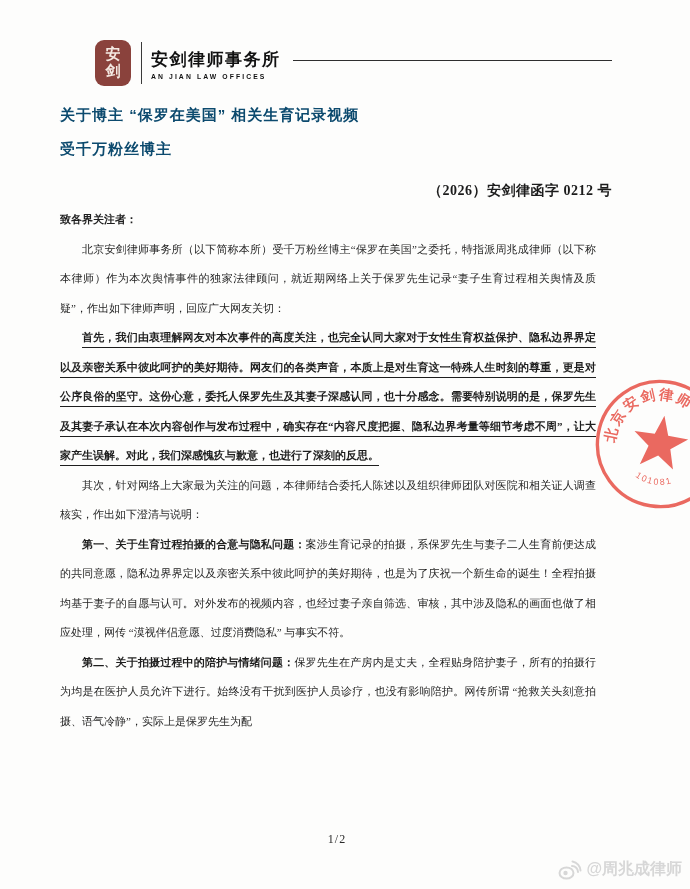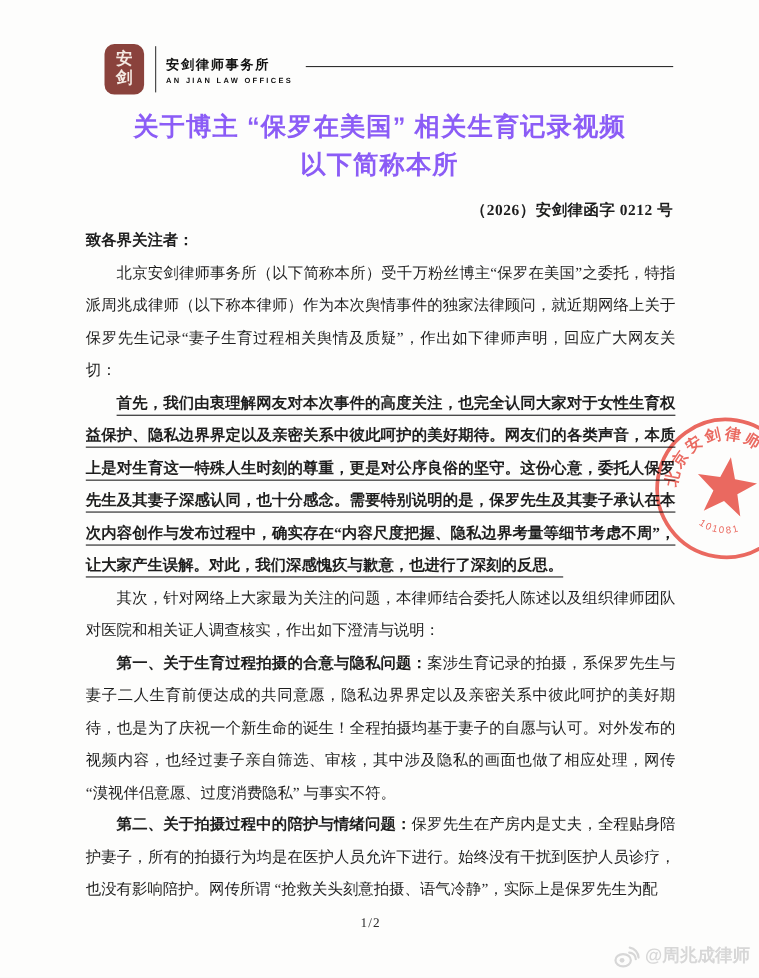--- a/index.html
+++ b/index.html
@@ -29,53 +29,52 @@
     font-weight: bold;
     flex: 0 0 auto;
   }
   .logo-divider {
     width: 1px; height: 42px; background: #3a3a3a;
     margin: 0 9px 0 10px; flex: 0 0 auto;
   }
   .brand { flex: 0 0 auto; padding-top: 2px; }
   .brand-cn {
     font-family: "Liberation Sans", sans-serif;
-    font-weight: bold; font-size: 12px; letter-spacing: 1.5px;
+    font-weight: bold; font-size: 17px; letter-spacing: 1.5px;
     color: #111;
   }
   .brand-en {
     font-family: "Liberation Sans", sans-serif;
     font-weight: bold; font-size: 6.8px; letter-spacing: 2.1px;
     color: #111; margin-top: 2px;
   }
   .letterhead-rule {
     flex: 1 1 auto; height: 1px; background: #2f2f2f;
     margin-left: 12px; margin-top: -6px;
   }
 
   
   .doc-title {
     position: absolute; left: 60px; right: 60px; top: 98px;
-    text-align: center;
     font-family: "Liberation Sans", sans-serif;
-    font-weight: bold; font-size: 23px; line-height: 34px;
-    color: #8b5cf6; letter-spacing: 1px;
+    font-weight: bold; font-size: 15px; line-height: 34px;
+    color: #0c4a6e; letter-spacing: 1px;
   }
 
   
   .doc-number {
     position: absolute; right: 78px; top: 182px;
     font-weight: bold; font-size: 14px; color: #1c1c1c;
     letter-spacing: .5px;
   }
 
   
   .body-text {
-    position: absolute; left: 78px; top: 205px; width: 536px;
-    font-size: 14px; line-height: 29.5px;
+    position: absolute; left: 60px; top: 205px; width: 536px;
+    font-size: 11px; line-height: 29.5px;
     text-align: justify;
     color: #1e1e1e;
   }
   .salutation { font-weight: bold; }
   .para { margin: 0; text-indent: 2em; }
   .para .lead { font-weight: bold; }
   .para.em {
     font-weight: bold;
     text-decoration: underline;
     text-underline-offset: 6px;
@@ -122,21 +121,21 @@
     <div class="logo-divider"></div>
     <div class="brand">
       <div class="brand-cn">安剑律师事务所</div>
       <div class="brand-en">AN JIAN LAW OFFICES</div>
     </div>
     <div class="letterhead-rule"></div>
   </div>
 
   <div class="doc-title">
     <div>关于博主 “保罗在美国” 相关生育记录视频</div>
-    <div>以下简称本所</div>
+    <div>受千万粉丝博主</div>
   </div>
 
   <div class="doc-number">（2026）安剑律函字 0212 号</div>
 
   <div class="body-text">
     <div class="salutation">致各界关注者：</div>
     <p class="para"><span class="lead"></span><span>北京安剑律师事务所（以下简称本所）受千万粉丝博主“保罗在美国”之委托，特指派周兆成律师（以下称本律师）作为本次舆情事件的独家法律顾问，就近期网络上关于保罗先生记录“妻子生育过程相关舆情及质疑”，作出如下律师声明，回应广大网友关切：</span></p>
     <p class="para em"><span class="lead"></span><span>首先，我们由衷理解网友对本次事件的高度关注，也完全认同大家对于女性生育权益保护、隐私边界界定以及亲密关系中彼此呵护的美好期待。网友们的各类声音，本质上是对生育这一特殊人生时刻的尊重，更是对公序良俗的坚守。这份心意，委托人保罗先生及其妻子深感认同，也十分感念。需要特别说明的是，保罗先生及其妻子承认在本次内容创作与发布过程中，确实存在“内容尺度把握、隐私边界考量等细节考虑不周”，让大家产生误解。对此，我们深感愧疚与歉意，也进行了深刻的反思。</span></p>
     <p class="para"><span class="lead"></span><span>其次，针对网络上大家最为关注的问题，本律师结合委托人陈述以及组织律师团队对医院和相关证人调查核实，作出如下澄清与说明：</span></p>
     <p class="para"><span class="lead">第一、关于生育过程拍摄的合意与隐私问题：</span><span>案涉生育记录的拍摄，系保罗先生与妻子二人生育前便达成的共同意愿，隐私边界界定以及亲密关系中彼此呵护的美好期待，也是为了庆祝一个新生命的诞生！全程拍摄均基于妻子的自愿与认可。对外发布的视频内容，也经过妻子亲自筛选、审核，其中涉及隐私的画面也做了相应处理，网传 “漠视伴侣意愿、过度消费隐私” 与事实不符。</span></p>

